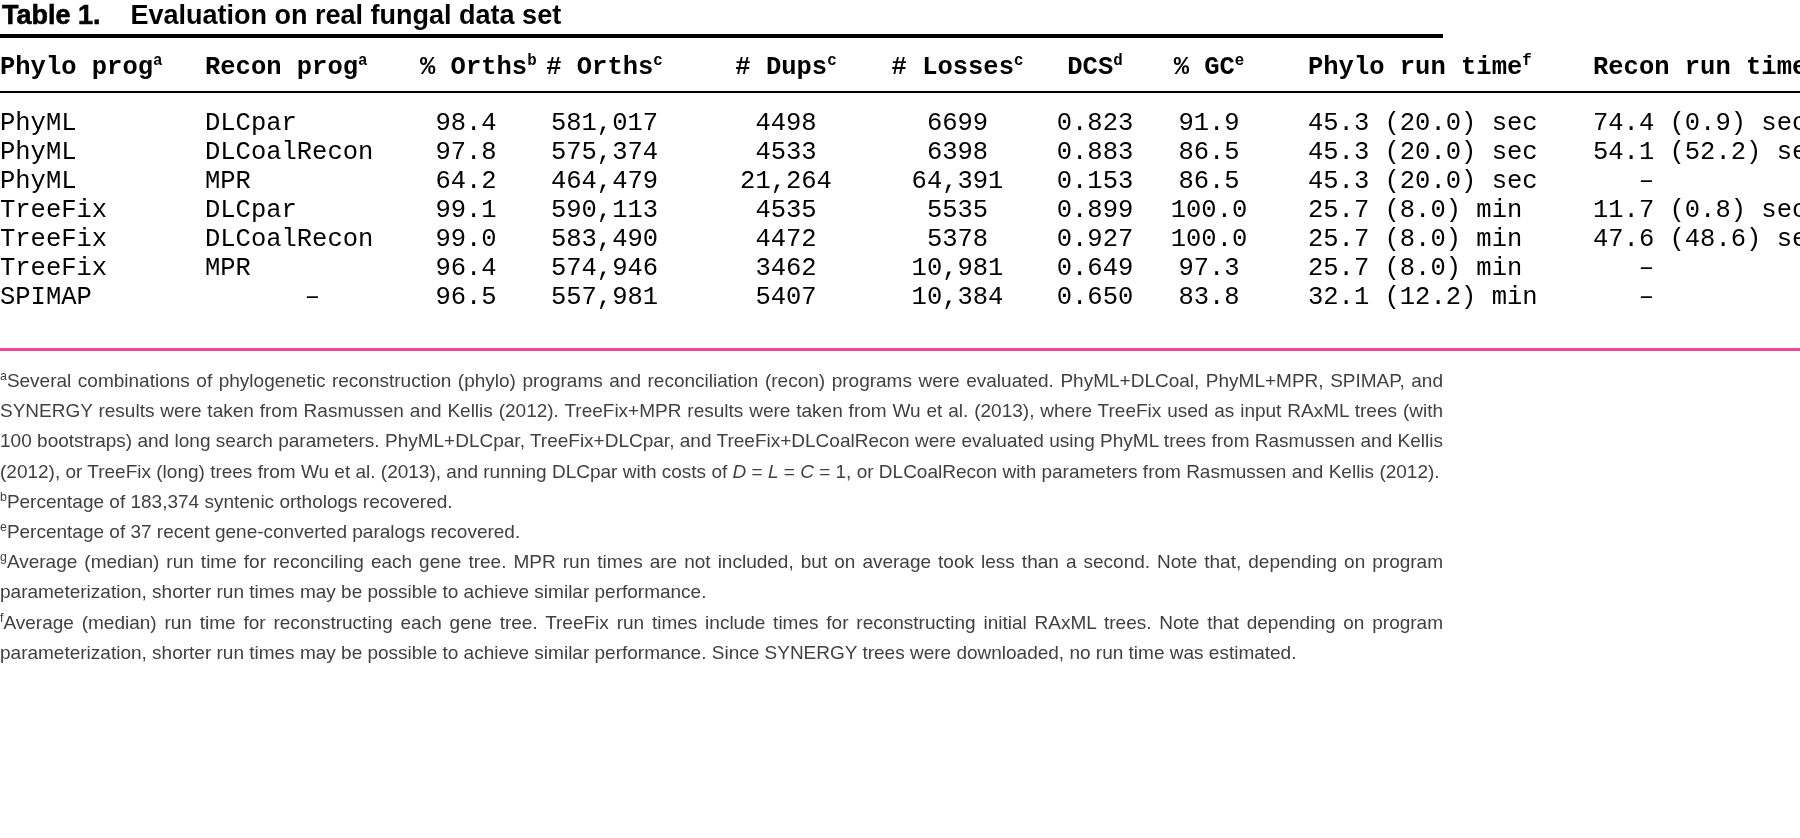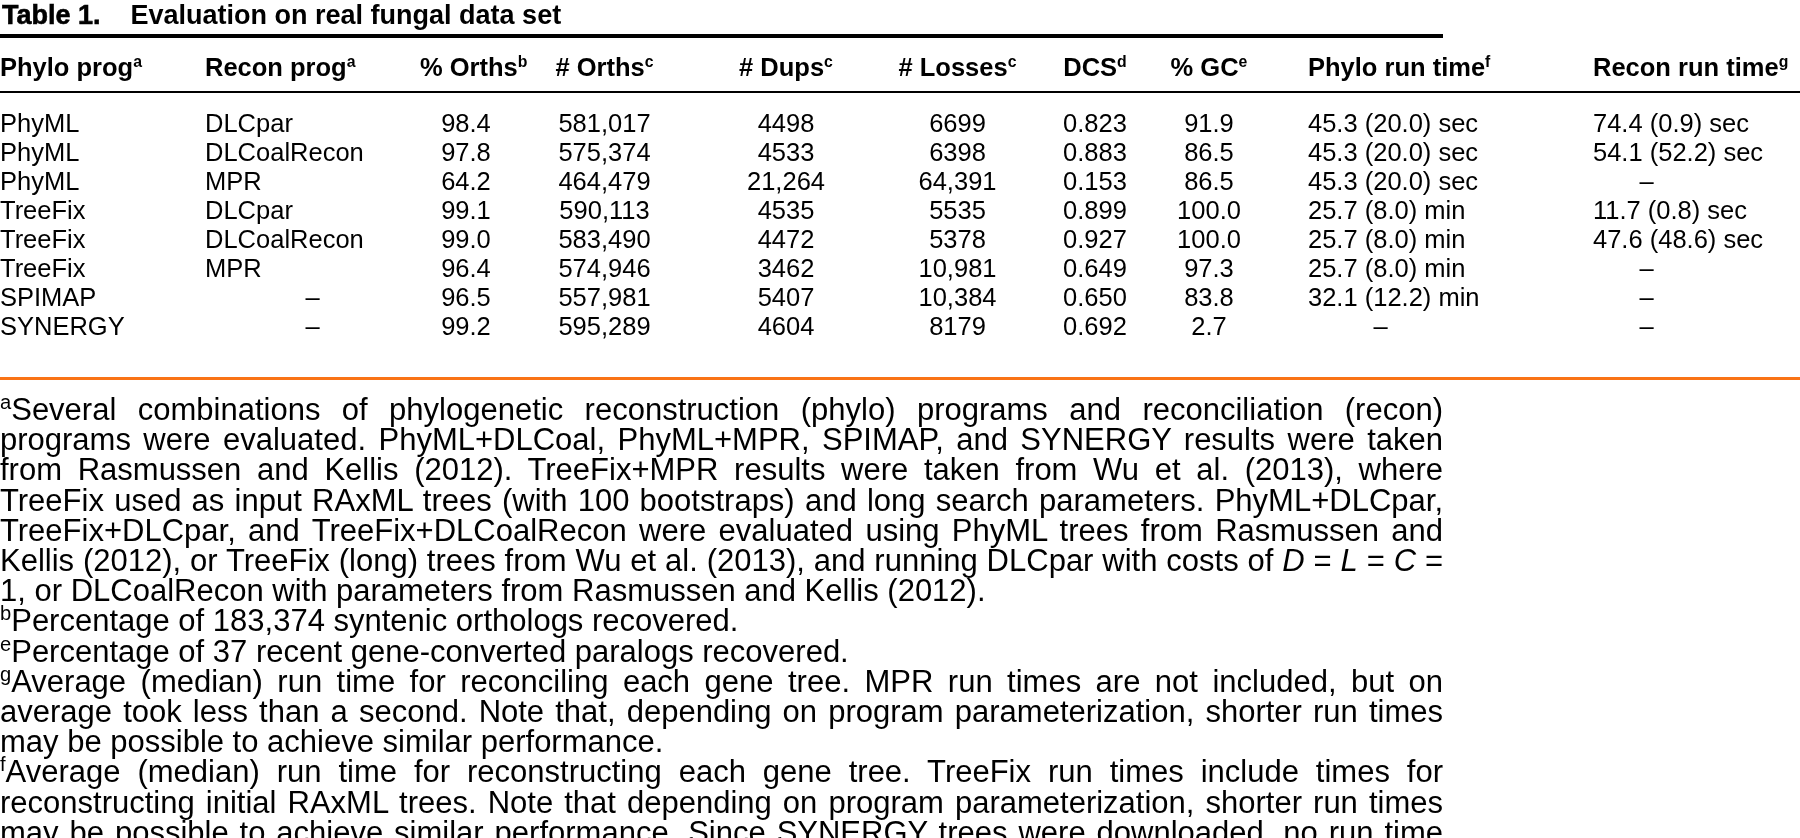--- a/index.html
+++ b/index.html
@@ -25,21 +25,22 @@
     -webkit-text-stroke: 0.6px #000;
     margin-right: 30px;
   }
   .title-caption { font-weight: 700; }
 
   
   table.results {
     width: 1800px;
     table-layout: fixed;
     border-collapse: collapse;
-    border-bottom: 3px solid #f97316;
+    border-bottom: 3px solid #ec4899;
+    font-family: Liberation Mono, monospace;
   }
   col.c1  { width: 205px; }
   col.c2  { width: 215px; }
   col.c3  { width: 92px;  }
   col.c4  { width: 185px; }
   col.c5  { width: 178px; }
   col.c6  { width: 165px; }
   col.c7  { width: 110px; }
   col.c8  { width: 118px; }
   col.c9  { width: 225px; }
@@ -71,24 +72,24 @@
 
   sup {
     font-size: 0.62em;
     line-height: 0;
     vertical-align: super;
   }
 
   
   .footnotes { padding-top: 15px; }
   .footnotes p {
-    font-size: 31px;
+    font-size: 19px;
     line-height: 30.2px;
     text-align: justify;
-    color: #000000;
+    color: #404040;
   }
   .footnotes sup { font-size: 0.65em; }
   .footnotes i { font-style: italic; }
 </style>
 </head>
 <body>
 
 <div class="page">
 
   <div class="title-row">
@@ -200,32 +201,20 @@
           <td class="align-left dash">–</td>
           <td class="align-right">96.5</td>
           <td class="align-right">557,981</td>
           <td class="align-right">5407</td>
           <td class="align-right">10,384</td>
           <td class="align-right">0.650</td>
           <td class="align-right">83.8</td>
           <td class="align-time c9pad">32.1 (12.2) min</td>
           <td class="align-time c10pad dash">–</td>
         </tr>
-        <tr>
-          <td class="align-left">SYNERGY</td>
-          <td class="align-left dash">–</td>
-          <td class="align-right">99.2</td>
-          <td class="align-right">595,289</td>
-          <td class="align-right">4604</td>
-          <td class="align-right">8179</td>
-          <td class="align-right">0.692</td>
-          <td class="align-right">2.7</td>
-          <td class="align-time c9pad dash">–</td>
-          <td class="align-time c10pad dash">–</td>
-        </tr>
       </tbody>
   </table>
 
   <div class="footnotes">
       <p><sup>a</sup><span>Several combinations of phylogenetic reconstruction (phylo) programs and reconciliation (recon) programs were evaluated. PhyML+DLCoal, PhyML+MPR, SPIMAP, and SYNERGY results were taken from Rasmussen and Kellis (2012). TreeFix+MPR results were taken from Wu et al. (2013), where TreeFix used as input RAxML trees (with 100 bootstraps) and long search parameters. PhyML+DLCpar, TreeFix+DLCpar, and TreeFix+DLCoalRecon were evaluated using PhyML trees from Rasmussen and Kellis (2012), or TreeFix (long) trees from Wu et al. (2013), and running DLCpar with costs of </span><i>D</i><span> = </span><i>L</i><span> = </span><i>C</i><span> = 1, or DLCoalRecon with parameters from Rasmussen and Kellis (2012).</span></p>
       <p><sup>b</sup><span>Percentage of 183,374 syntenic orthologs recovered.</span></p>
       <p><sup>e</sup><span>Percentage of 37 recent gene-converted paralogs recovered.</span></p>
       <p><sup>g</sup><span>Average (median) run time for reconciling each gene tree. MPR run times are not included, but on average took less than a second. Note that, depending on program parameterization, shorter run times may be possible to achieve similar performance.</span></p>
       <p><sup>f</sup><span>Average (median) run time for reconstructing each gene tree. TreeFix run times include times for reconstructing initial RAxML trees. Note that depending on program parameterization, shorter run times may be possible to achieve similar performance. Since SYNERGY trees were downloaded, no run time was estimated.</span></p>
     </div>

